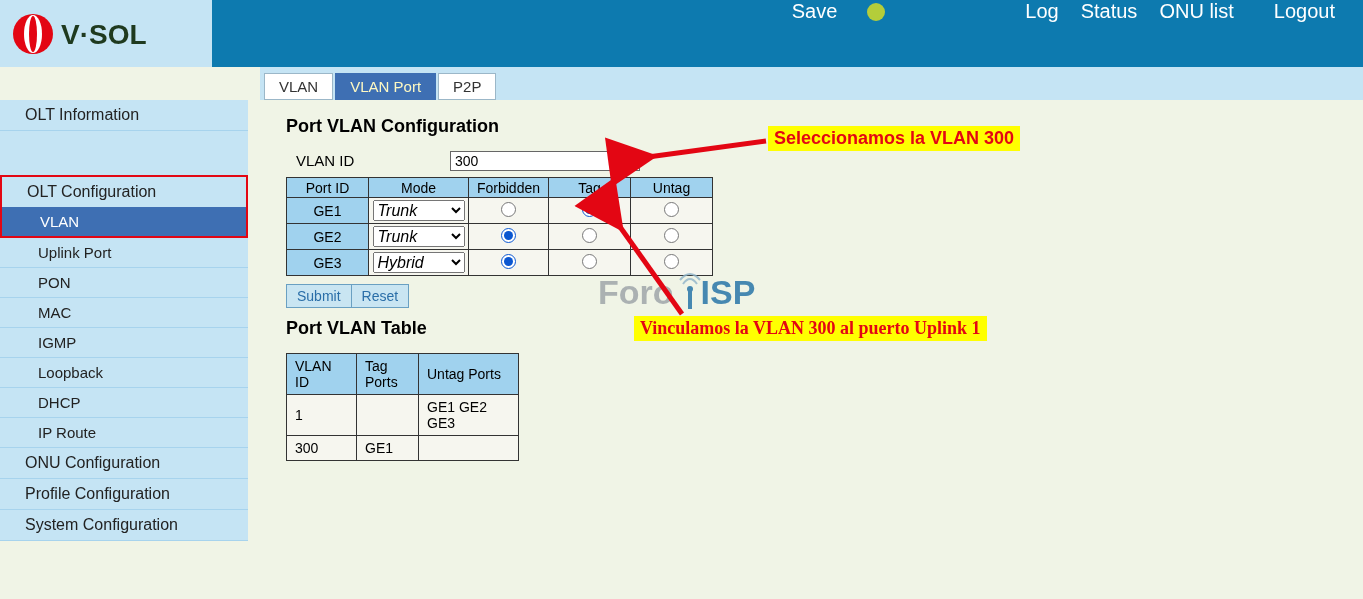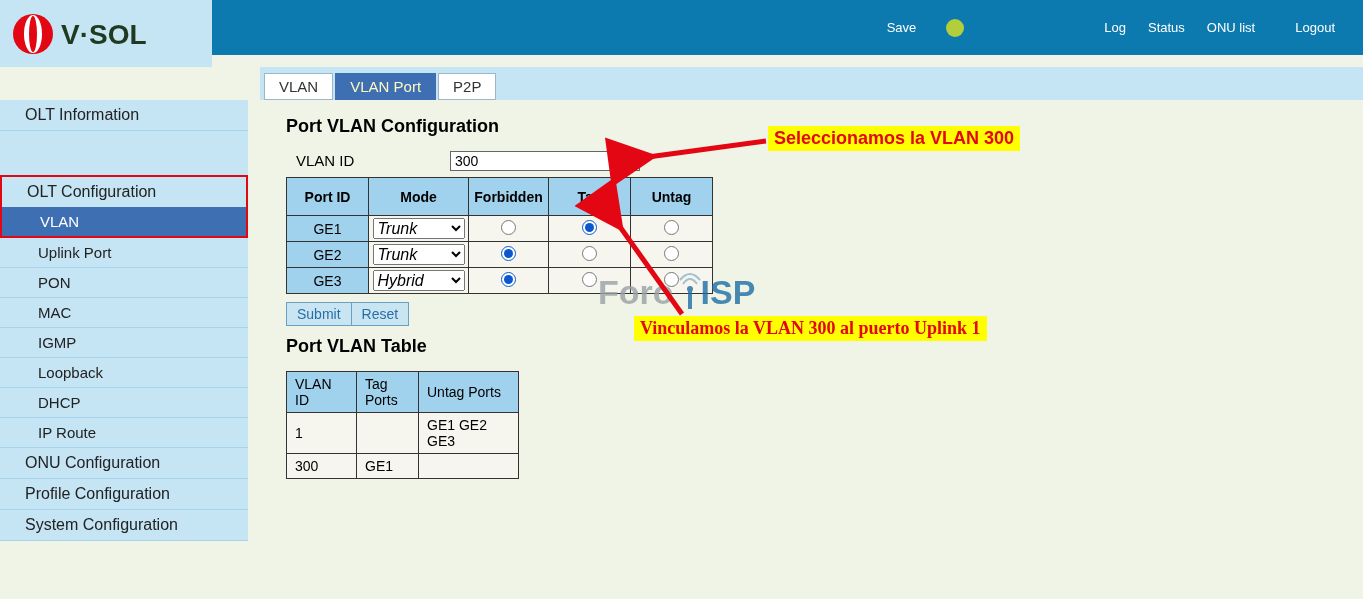--- a/index.html
+++ b/index.html
@@ -1,21 +1,21 @@
 <!DOCTYPE html>
 <html><head>
 <meta charset="utf-8">
 <style>
   * { box-sizing: border-box; margin: 0; padding: 0; }
   body { font-family: Arial, sans-serif; font-size: 14px; background: #f0f4e6; width: 1363px; height: 599px; overflow: hidden; position: relative; }
 
   .topbar { position: absolute; left: 0; top: 0; right: 0; height: 67px; display: flex; }
   .logo-area { width: 212px; height: 67px; background: #c5e4f4; display: flex; align-items: center; justify-content: center; }
   .logo-svg { width: 190px; height: 44px; }
-  .topbar-blue { flex: 1; background: #0d7aaf; height: 55px; display: flex; align-items: center; color: #fff; font-size: 13px; }
+  .topbar-blue { flex: 1; background: #0d7aaf; height: 67px; display: flex; align-items: flex-start; color: #fff; font-size: 20px; }
   .topbar-spacer { flex: 1; }
   .save-wrap { display: flex; align-items: center; gap: 30px; margin-right: 140px; }
   .save-dot { width: 18px; height: 18px; border-radius: 50%; background: #b4cd3a; }
   .topbar-links { display: flex; align-items: center; gap: 22px; margin-right: 28px; }
   .topbar-links span { cursor: pointer; }
 
   .sidebar { position: absolute; left: 0; top: 100px; width: 248px; background: #c5e4f4; }
   .side-item { padding: 6px 25px; border-bottom: 1px solid #a7d3ed; font-size: 16px; color: #222; cursor: pointer; }
   .side-item.sub { padding-left: 38px; font-size: 15px; }
   .side-item.active-sub { background: #3e6fb3; color: #fff; }
@@ -29,21 +29,21 @@
 
   .content { position: absolute; left: 260px; top: 100px; right: 0; padding: 10px 26px; }
   .section-title { font-weight: bold; font-size: 18px; margin: 6px 0 14px 0; }
 
   .vlan-id-row { margin: 6px 0 6px 10px; }
   .vlan-id-row label { display: inline-block; width: 150px; font-size: 15px; }
   .vlan-id-row select { width: 190px; font-size: 14px; border: 1px solid #666; background: #fff; }
 
   table.cfg { border-collapse: collapse; margin: 4px 0 8px 0; }
   table.cfg th, table.cfg td { border: 1px solid #333; text-align: center; font-size: 14px; }
-  table.cfg th { background: #a0d2ee; font-weight: bold; height: 38px; }
+  table.cfg th { background: #a0d2ee; font-weight: normal; height: 20px; }
   table.cfg td { background: #f6f6ef; height: 26px; }
   .col-port { width: 82px; background: #a0d2ee !important; }
   .col-mode { width: 100px; }
   .col-fb { width: 80px; }
   .col-tag { width: 82px; }
   .col-untag { width: 82px; }
   .mode-sel { width: 92px; font-size: 16px; font-style: italic; }
   input[type=radio] { width: 15px; height: 15px; accent-color: #0b57d0; }
 
   .btn-row { margin: 6px 0 10px 0; }

